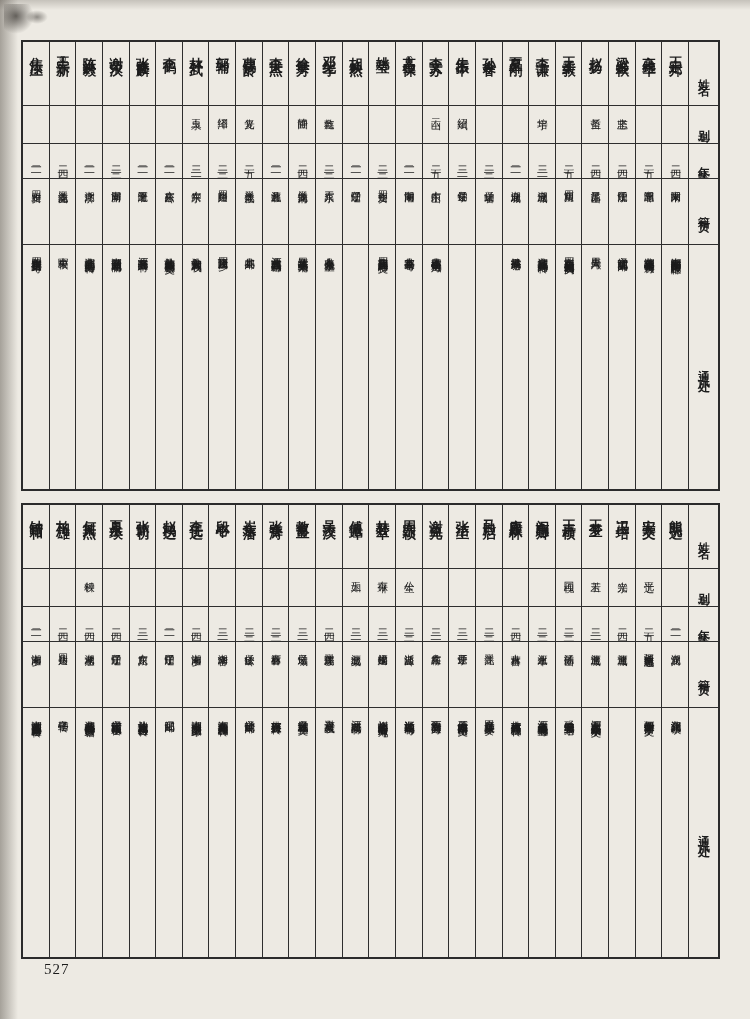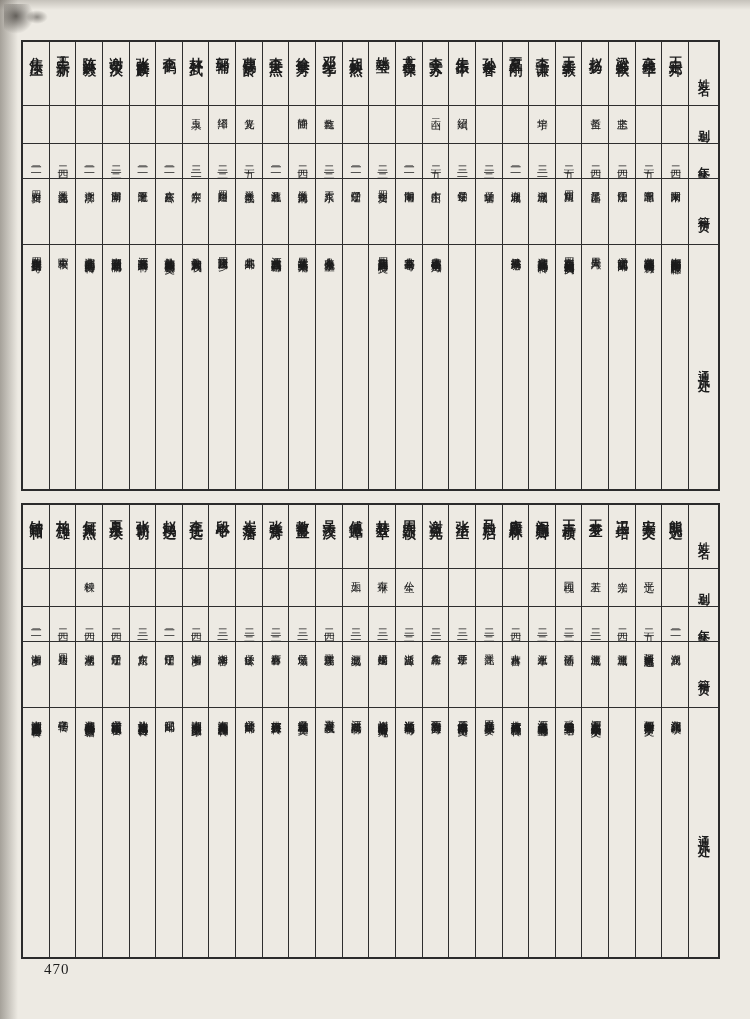--- a/index.html
+++ b/index.html
@@ -935,14 +935,14 @@
         </div>
         <div class="cell r-native native">
           <span class="v"><span>湖南湘乡</span></span>
         </div>
         <div class="cell r-addr addr">
           <span class="v"><span>湖南湘乡莲花乡长家冲三益泰转</span></span>
         </div>
       </div>
     </div>
 
-  <div class="pageno">470</div>
+  <div class="pageno">527</div>
 </div>
 
 </body></html>

